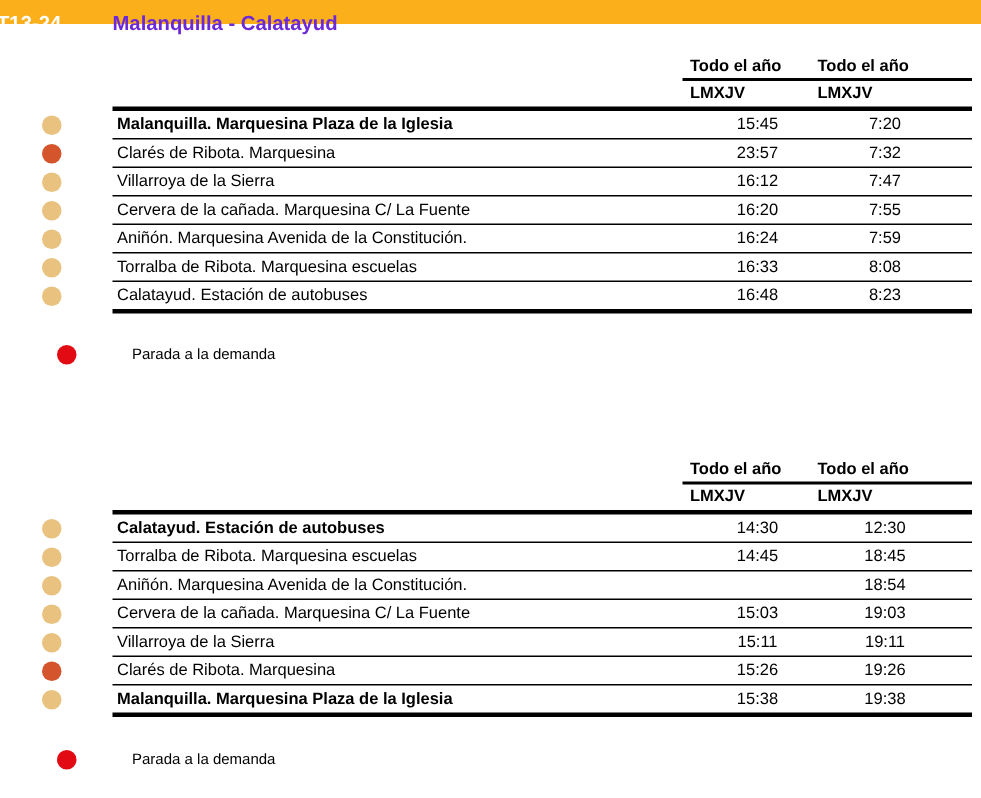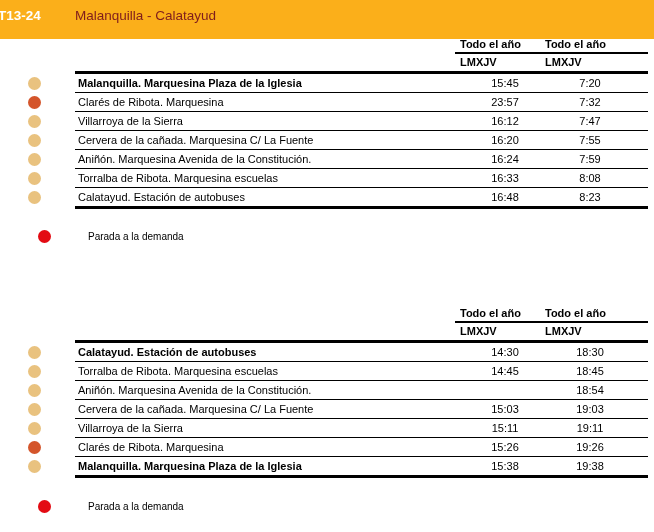--- a/index.html
+++ b/index.html
@@ -1,22 +1,22 @@
 <!DOCTYPE html>
 <html><head>
 <meta charset="utf-8">
 <style>
   html,body{margin:0;padding:0;background:#fff;}
   .page{position:relative;width:654px;height:532px;background:#fff;overflow:hidden;
         font-family:"Liberation Sans",sans-serif;color:#000;}
 
   
-  .header-bar{position:absolute;top:0;left:0;width:654px;height:39px;}
+  .header-bar{position:absolute;top:0;left:0;width:654px;height:16px;}
   .route-code{position:absolute;left:-2px;top:8px;font-weight:bold;font-size:13.5px;color:#fff;white-space:nowrap;}
-  .route-name{position:absolute;left:75px;top:8px;font-weight:normal;font-size:13.5px;color:#7f1d1d;white-space:nowrap;}
+  .route-name{position:absolute;left:75px;top:8px;font-weight:bold;font-size:13.5px;color:#6d28d9;white-space:nowrap;}
 
   
   .timetable{position:absolute;left:75px;width:573px;}
   #table-0{top:36px;}
   #table-1{top:305px;}
 
   .hrow{position:relative;height:16px;}
   .hrow.days{height:17px;}
   .col{position:absolute;width:90px;font-weight:bold;font-size:11px;line-height:16px;white-space:nowrap;}
   .col1{left:385px;}
@@ -119,21 +119,21 @@
     <div class="underline"></div>
     <div class="hrow days">
       <span class="col col1">LMXJV</span>
       <span class="col col2">LMXJV</span>
     </div>
     <div class="rows">
         <div class="row bold">
           <span class="dot" style="background: rgb(233, 194, 127);"></span>
           <span class="stop">Calatayud. Estación de autobuses</span>
           <span class="time t1">14:30</span>
-          <span class="time t2">18:30</span>
+          <span class="time t2">12:30</span>
         </div>
         <div class="row">
           <span class="dot" style="background: rgb(233, 194, 127);"></span>
           <span class="stop">Torralba de Ribota. Marquesina escuelas</span>
           <span class="time t1">14:45</span>
           <span class="time t2">18:45</span>
         </div>
         <div class="row">
           <span class="dot" style="background: rgb(233, 194, 127);"></span>
           <span class="stop">Aniñón. Marquesina Avenida de la Constitución.</span>

